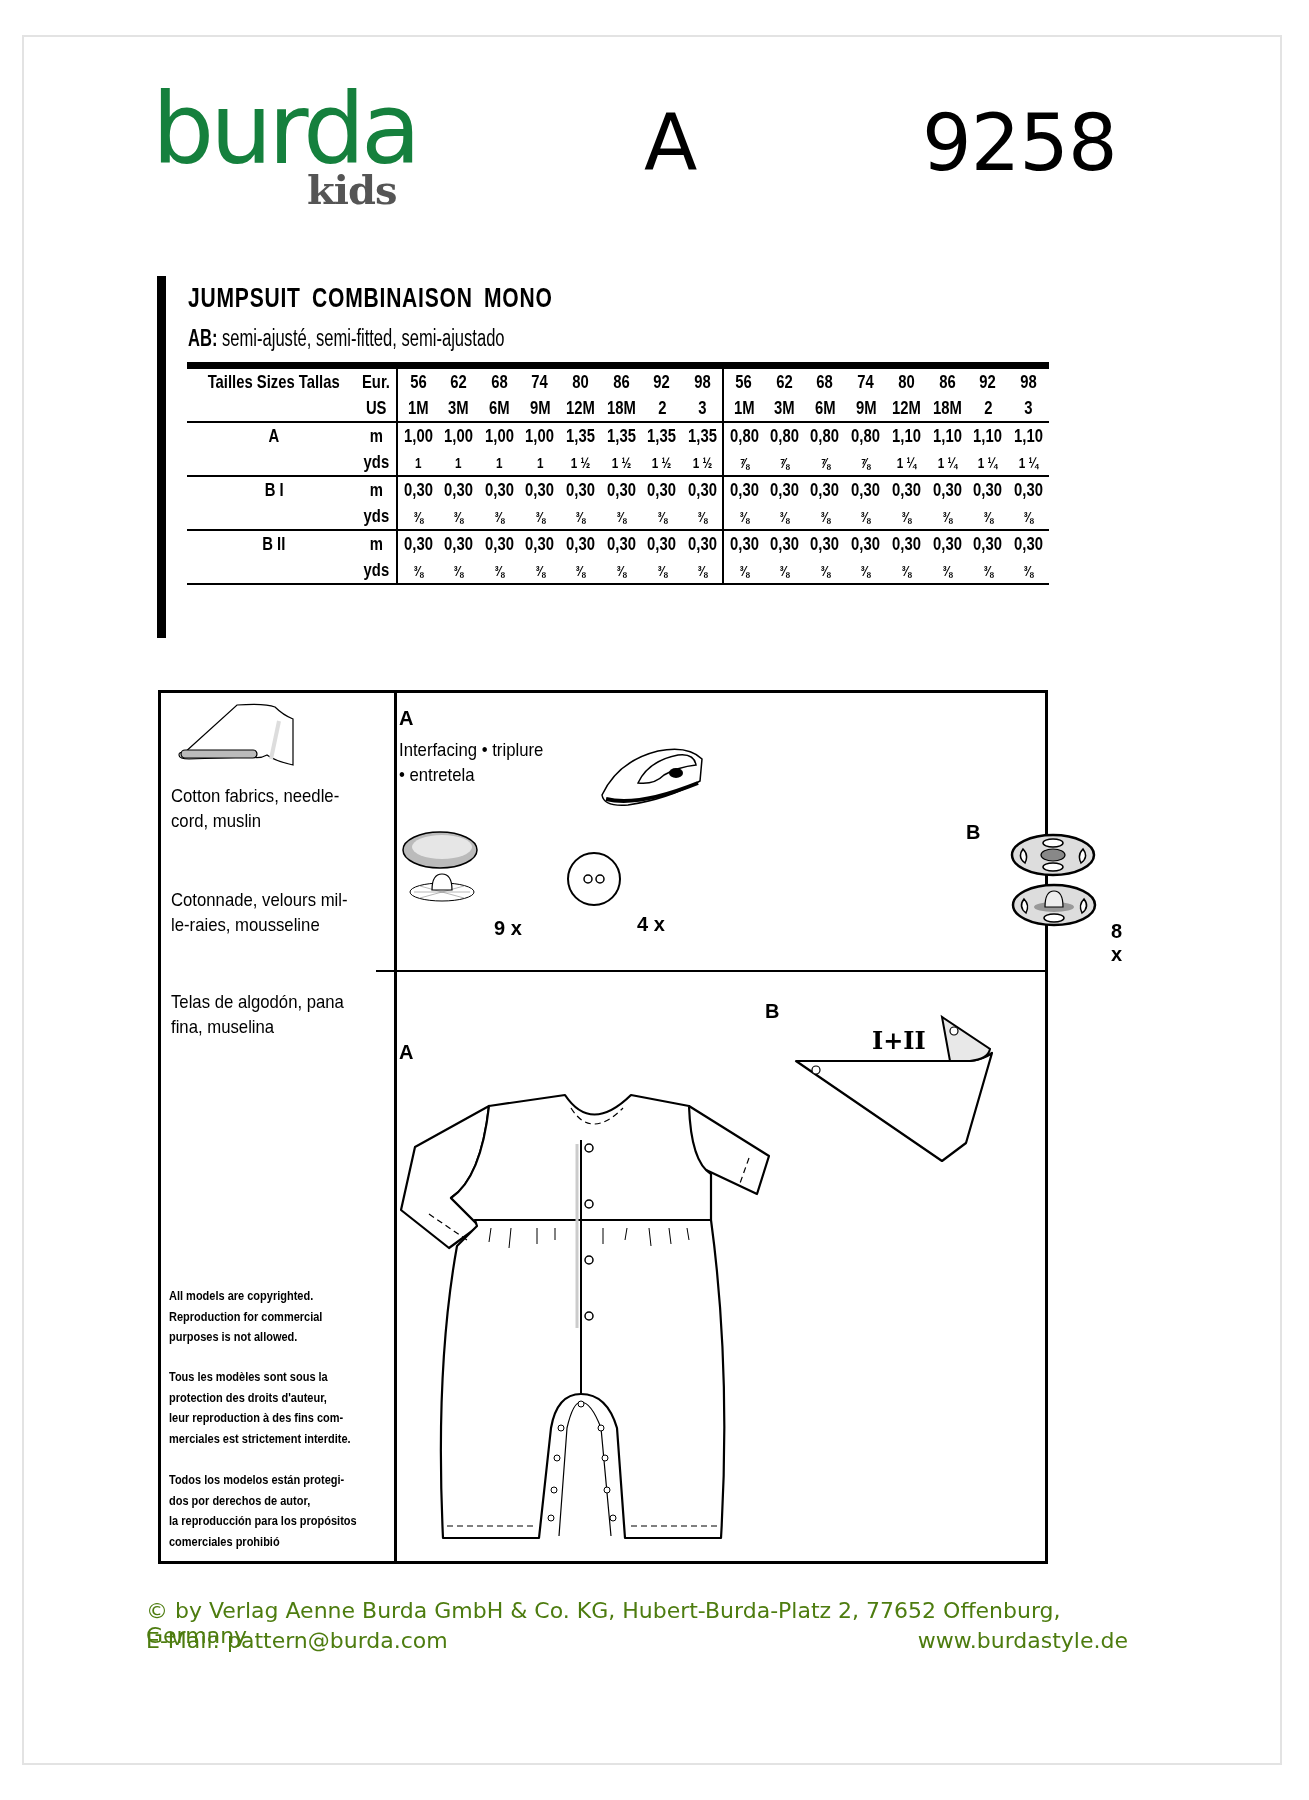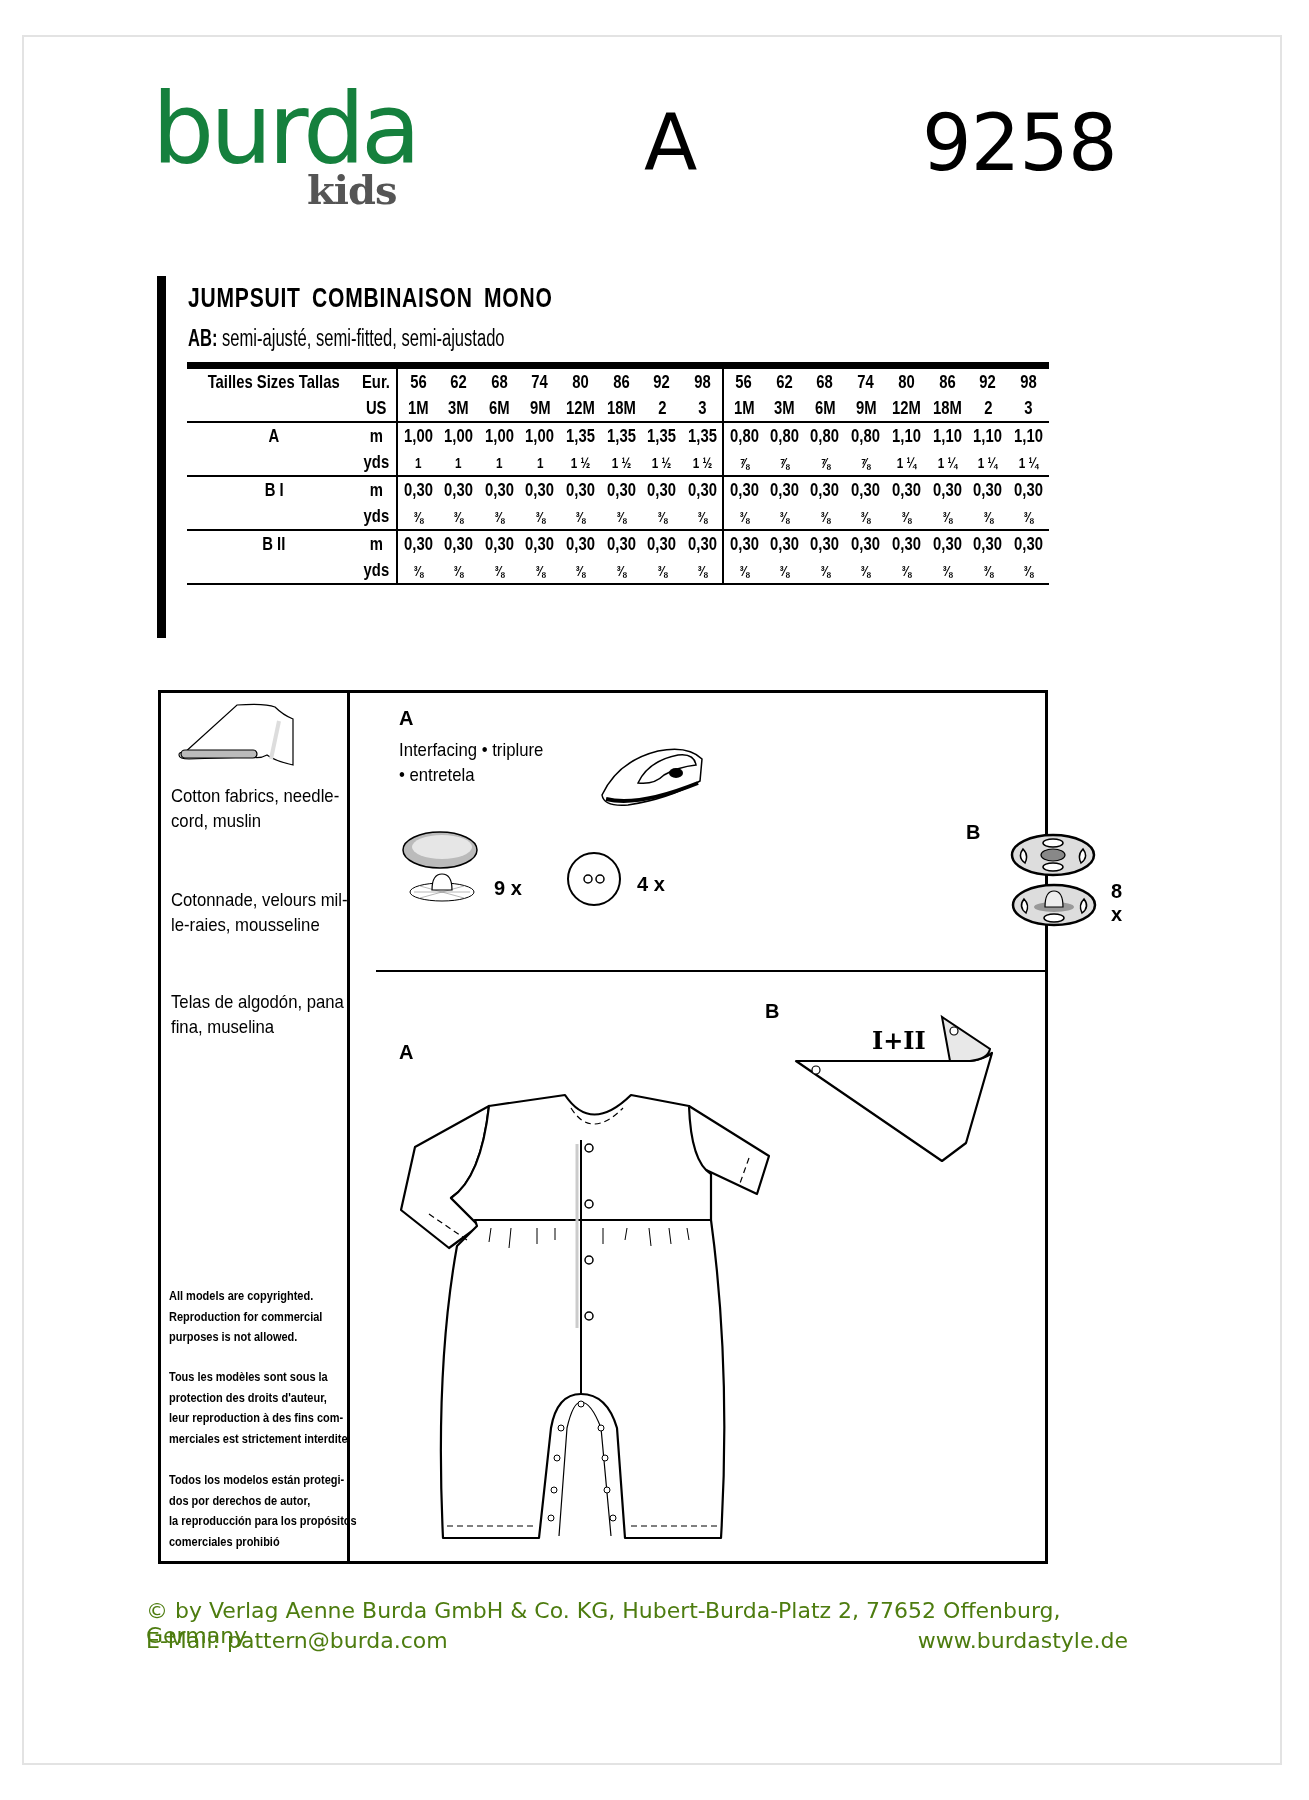--- a/index.html
+++ b/index.html
@@ -22,27 +22,27 @@
   .cond { display:inline-block; transform:scaleX(0.78); }
   .wide-head td { height:37px; font-family:"DejaVu Sans", sans-serif; font-size:20px; border-bottom:2px solid #000; }
   .rowlabel { text-align:center; padding-left:2px !important; }
   .unit { text-align:center; border-right:2px solid #000; padding-right:2px !important; }
   .split-l { border-left:2px solid #000; }
   .grp-top td { border-top:2px solid #000; }
   .last-row td { border-bottom:2px solid #000; }
   .frac { font-size:15px; }
 
   .mainbox { position:absolute; left:158px; top:690px; width:890px; height:874px; border:3px solid #000; box-sizing:border-box; }
-  .leftcol { position:absolute; left:0; top:0; width:189px; height:100%; border-right:3px solid #000; box-sizing:border-box; }
+  .leftcol { position:absolute; left:0; top:0; width:236px; height:100%; border-right:3px solid #000; box-sizing:border-box; }
   .notions { position:absolute; left:215px; top:0; right:0; height:277px; border-bottom:2px solid #000; }
   .fabric-text { position:absolute; left:10px; font-size:19px; line-height:25px; transform:scaleX(0.88); transform-origin:left; white-space:nowrap; }
   .copyright { position:absolute; left:8px; font-size:12.5px; line-height:20.5px; font-weight:bold; transform:scaleX(0.88); transform-origin:left; white-space:nowrap; }
   .lbl { position:absolute; font-weight:bold; font-size:20px; }
   .notion-text { position:absolute; font-size:19px; line-height:25px; transform:scaleX(0.88); transform-origin:left; white-space:nowrap; }
-  .qty { position:absolute; font-weight:bold; font-size:20px; }
+  .qty { position:absolute; font-weight:bold; font-size:20px;margin-top:40px; }
   svg { position:absolute; overflow:visible; }
   .footer { position:absolute; left:146px; width:982px; font-family:"DejaVu Sans", sans-serif; font-size:22px; color:#4d7c0f; }
   .footer .r { position:absolute; right:0; top:0; }
 </style>
 </head>
 <body>
 
 <div class="page-border"></div>
 
 <div class="logo">

